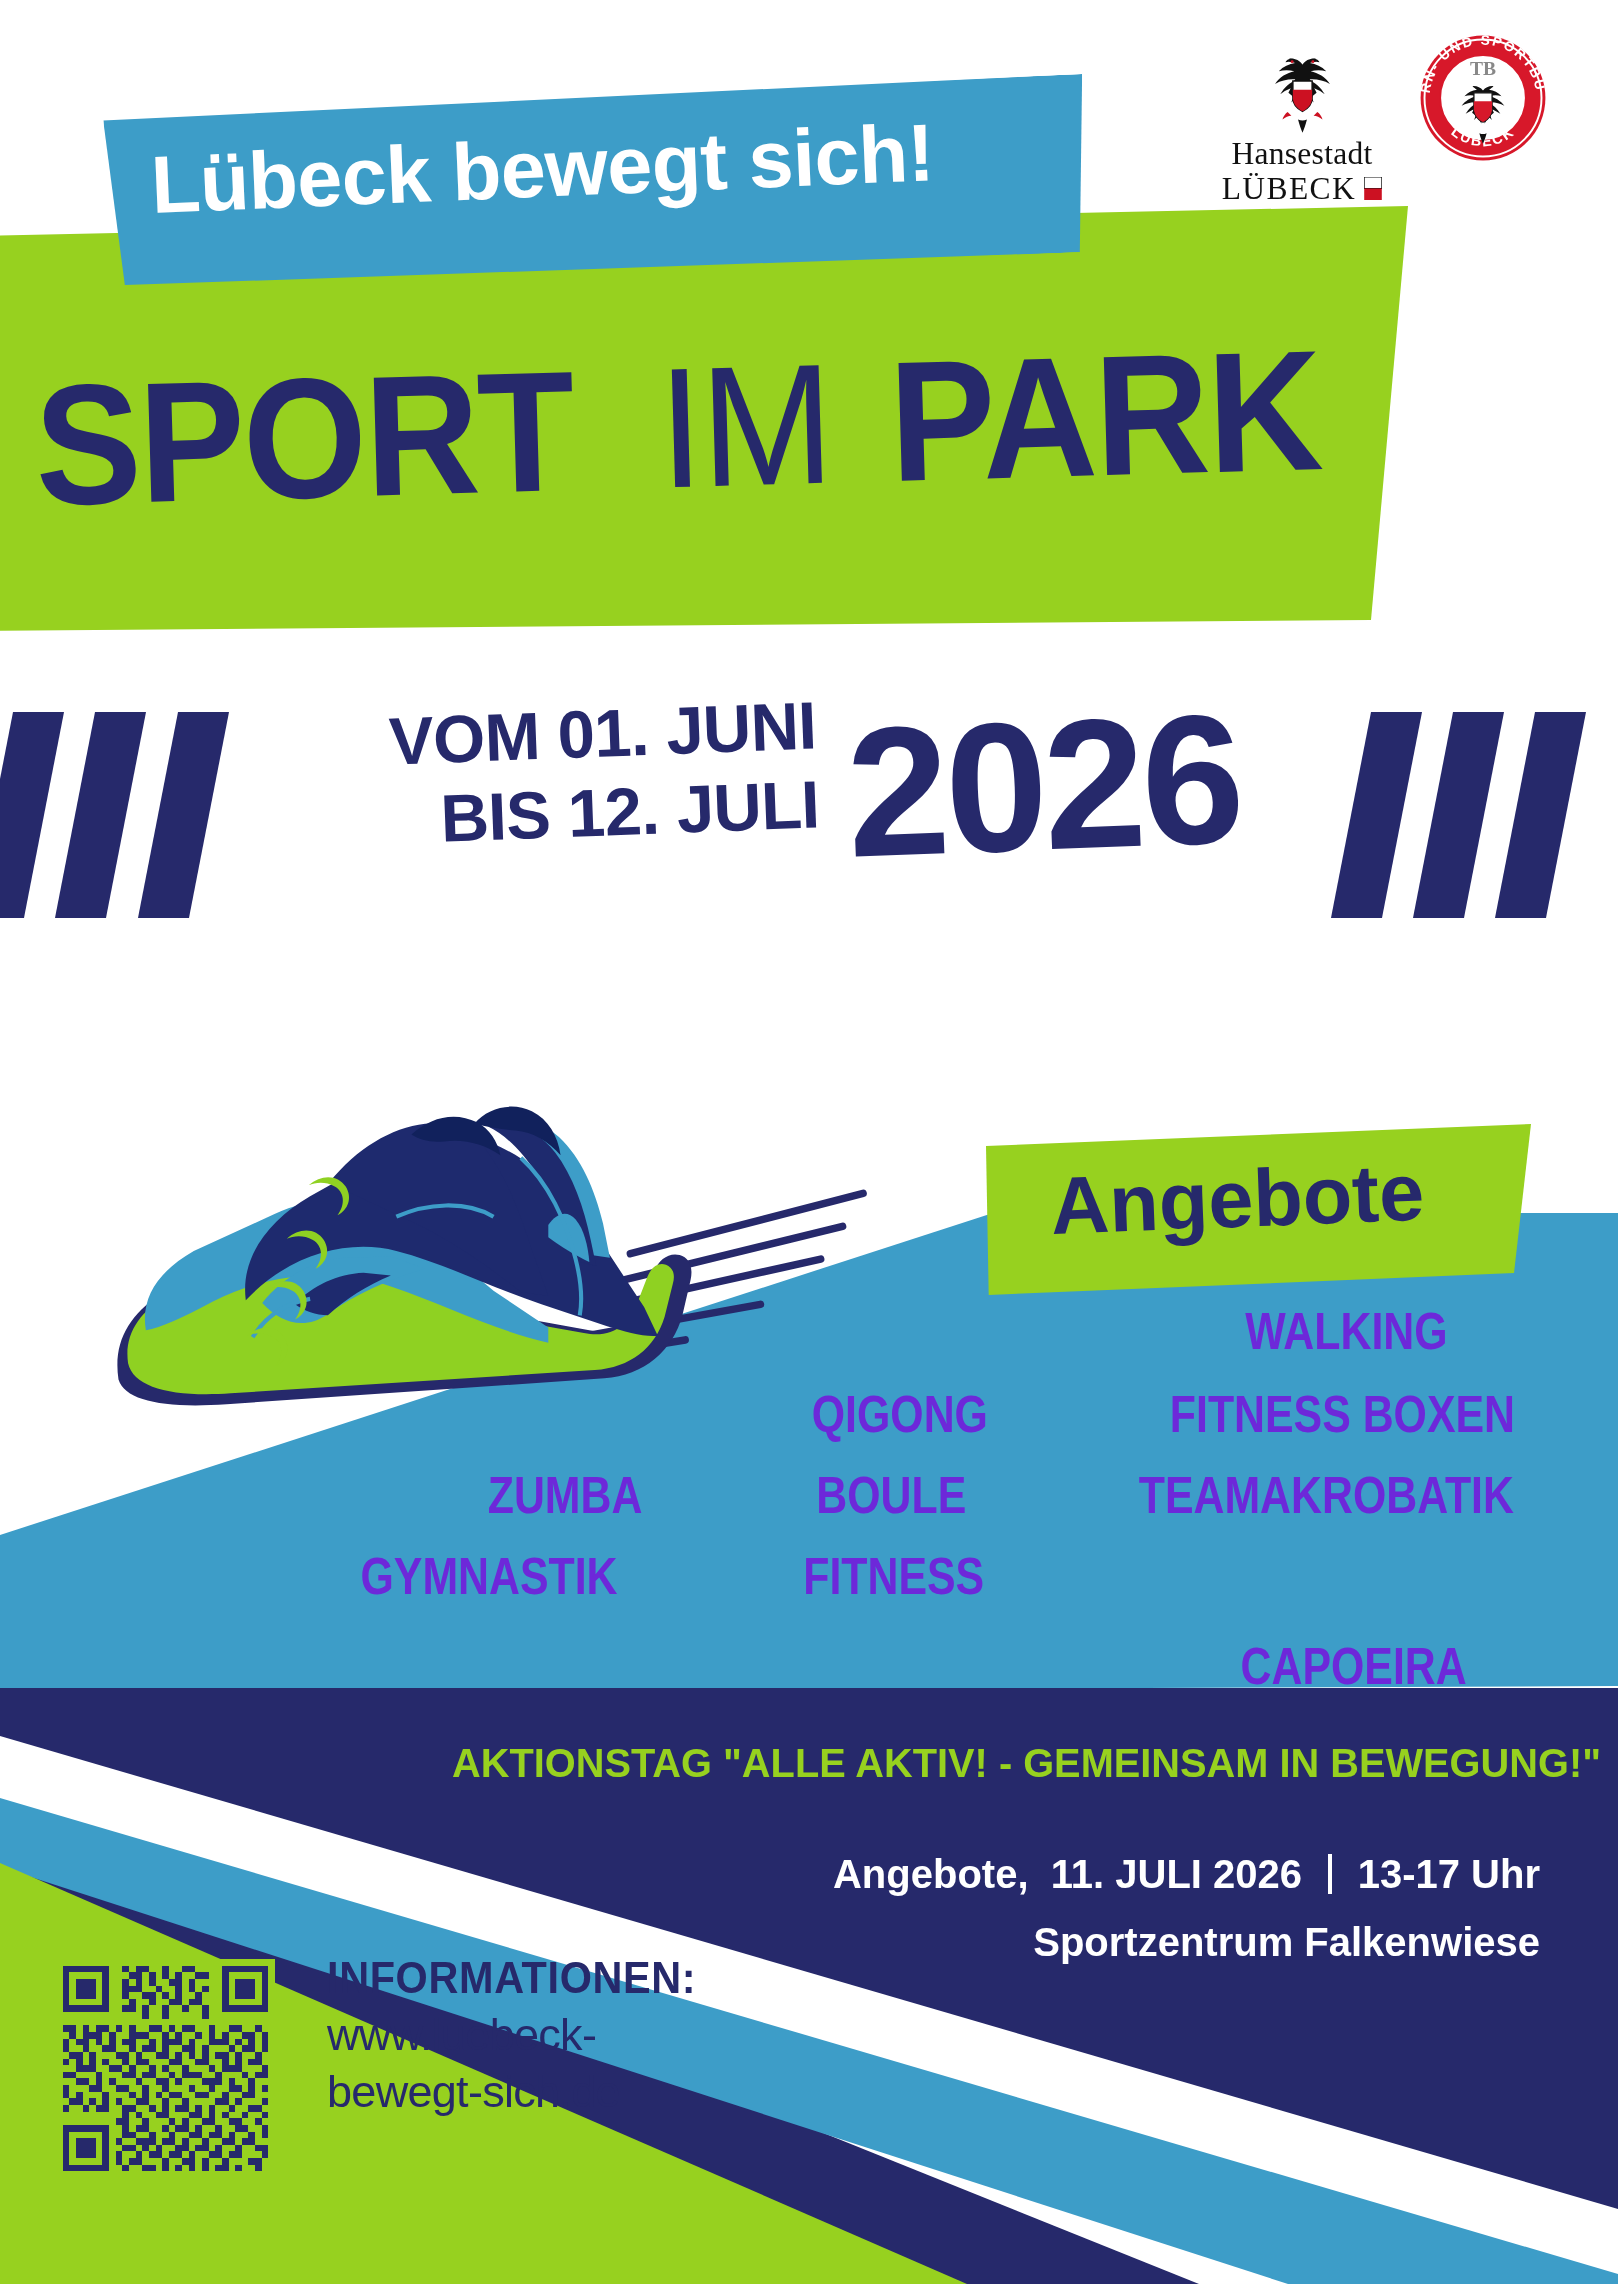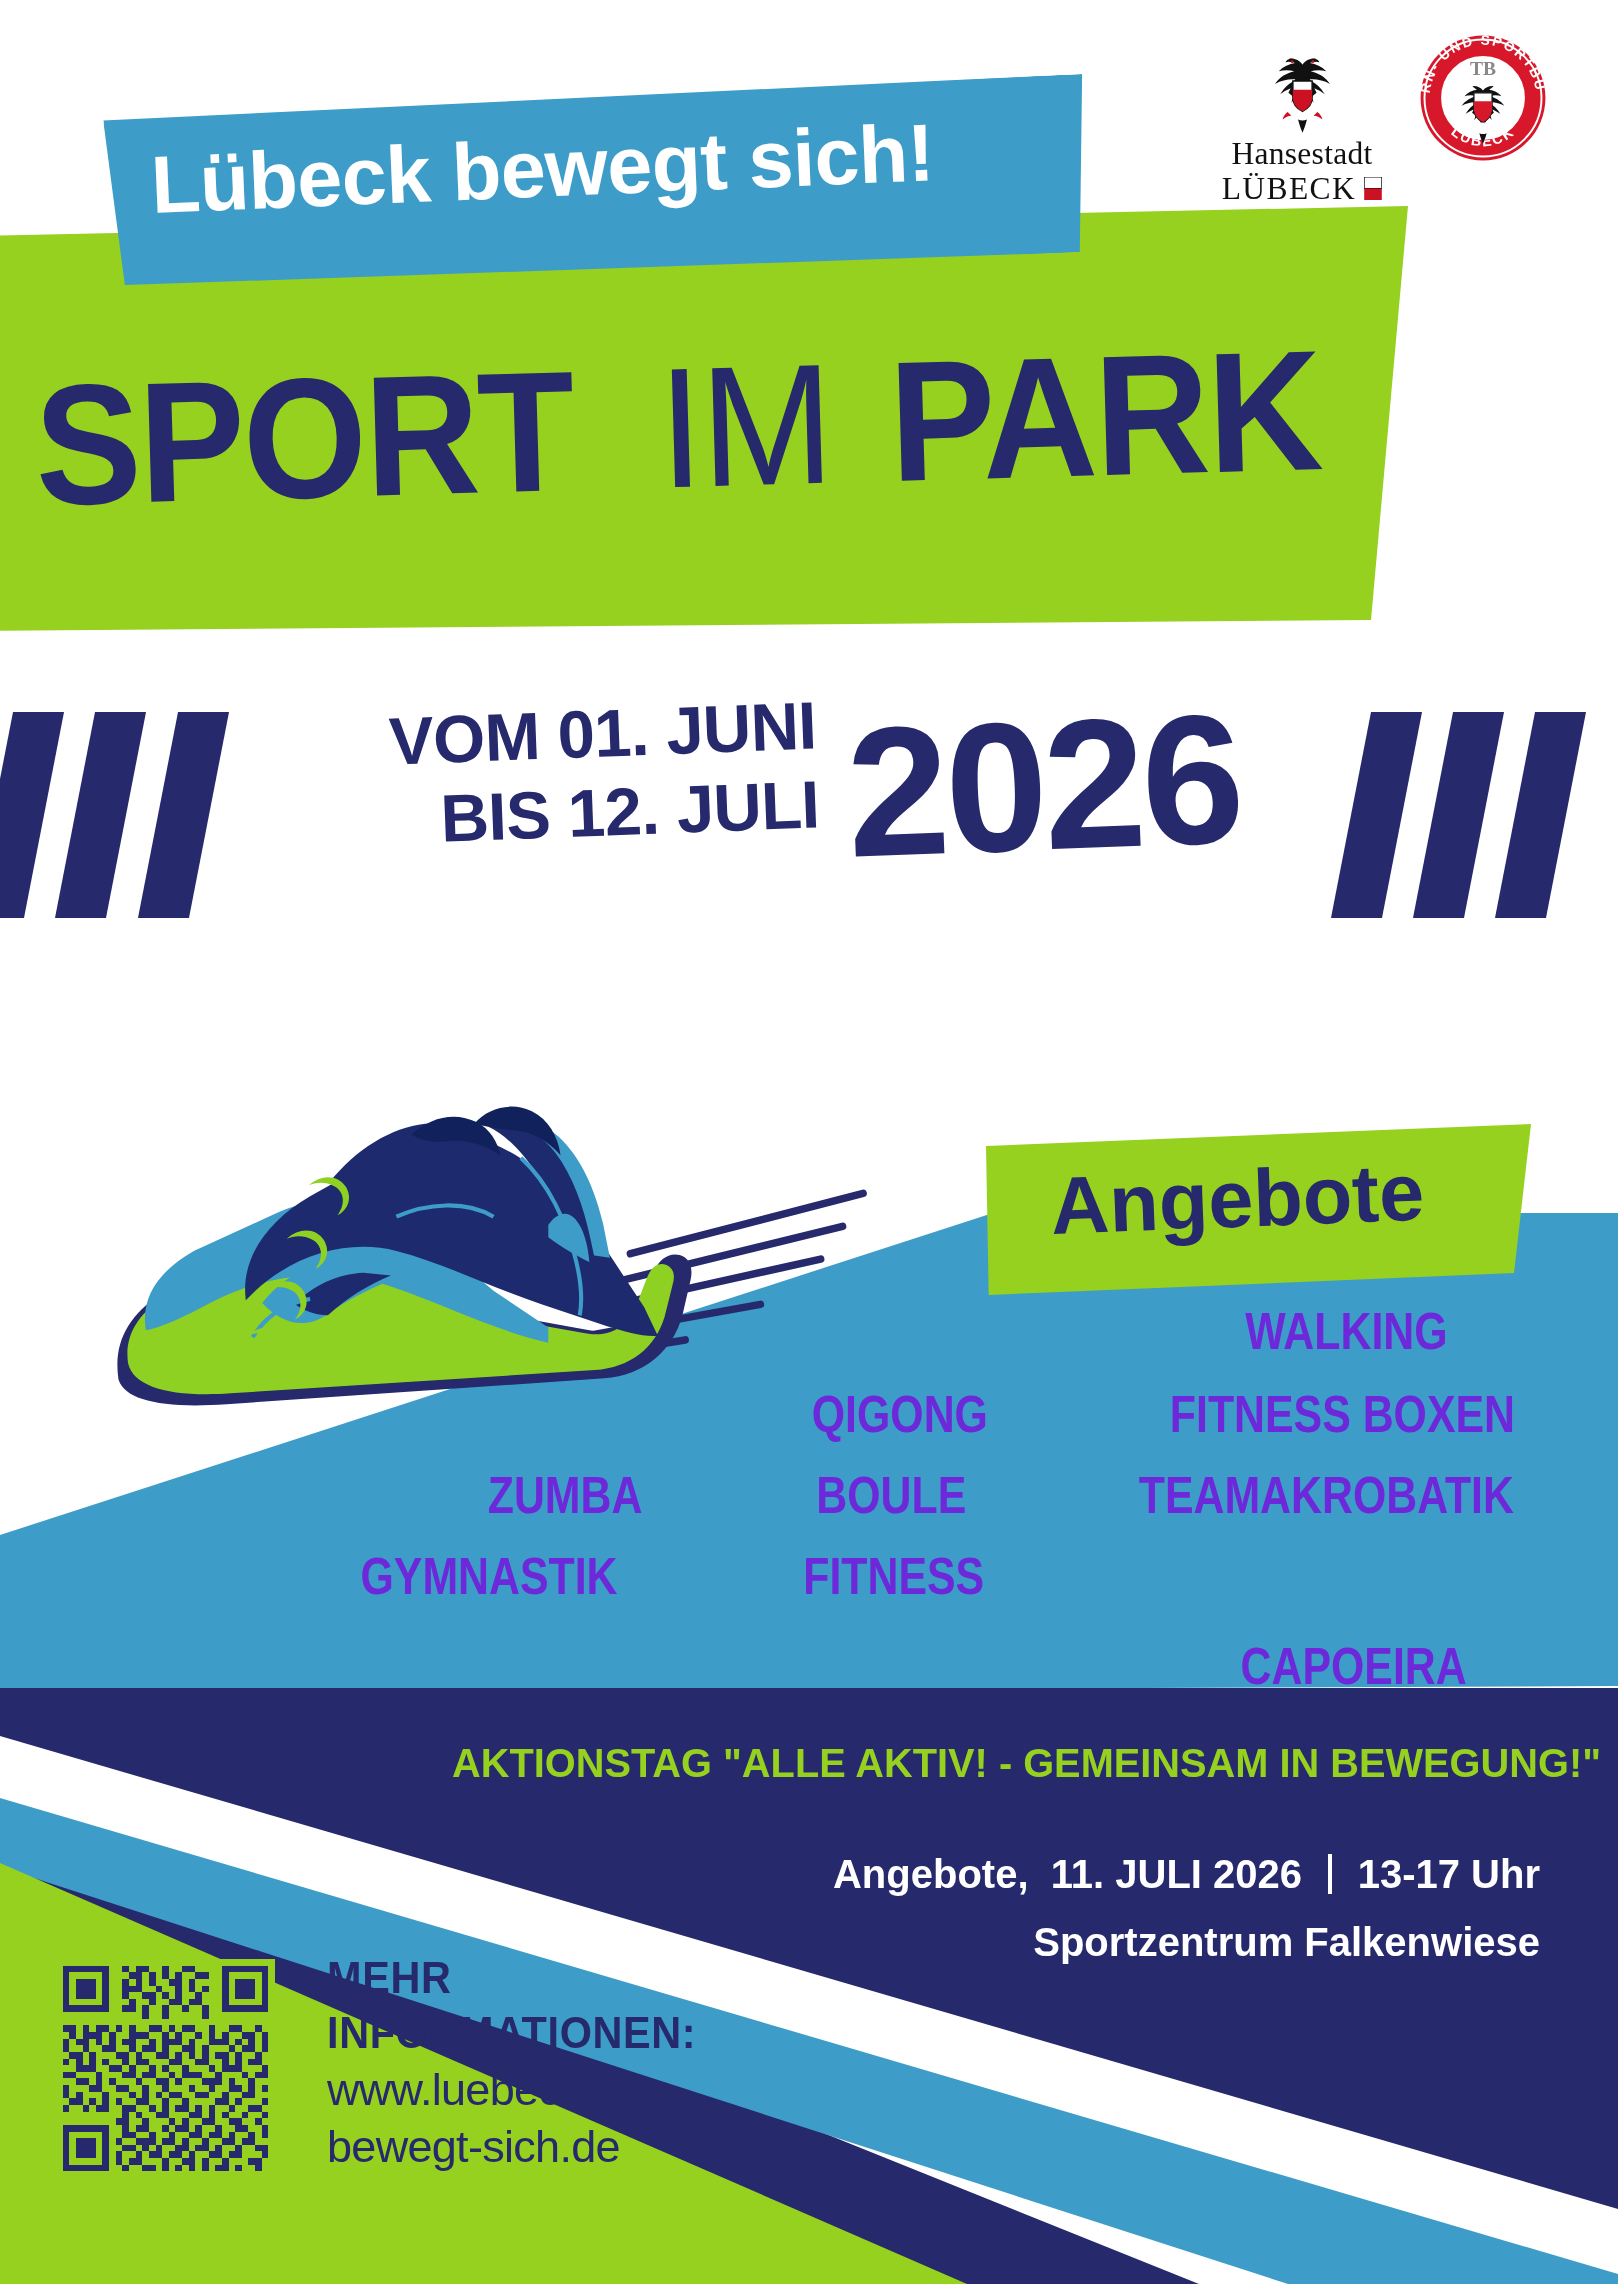--- a/index.html
+++ b/index.html
@@ -501,21 +501,20 @@
           <rect x="13" y="31" width="2" height="1"></rect>
         <rect x="18" y="31" width="1" height="1"></rect>
           <rect x="20" y="31" width="1" height="1"></rect>
         <rect x="24" y="31" width="2" height="1"></rect>
           <rect x="27" y="31" width="1" height="1"></rect>
         <rect x="30" y="31" width="1" height="1"></rect>
       </g>
     </svg>
 
     <div id="moreinfo">
-      <div id="mi1"><span>MEHR</span></div>
       <div id="mi2"><span>INFORMATIONEN:</span></div>
       <div id="url1">www.luebeck-</div>
       <div id="url2">bewegt-sich.de</div>
     </div>
   </div>
 
 </div>
 
 
 </body></html>

